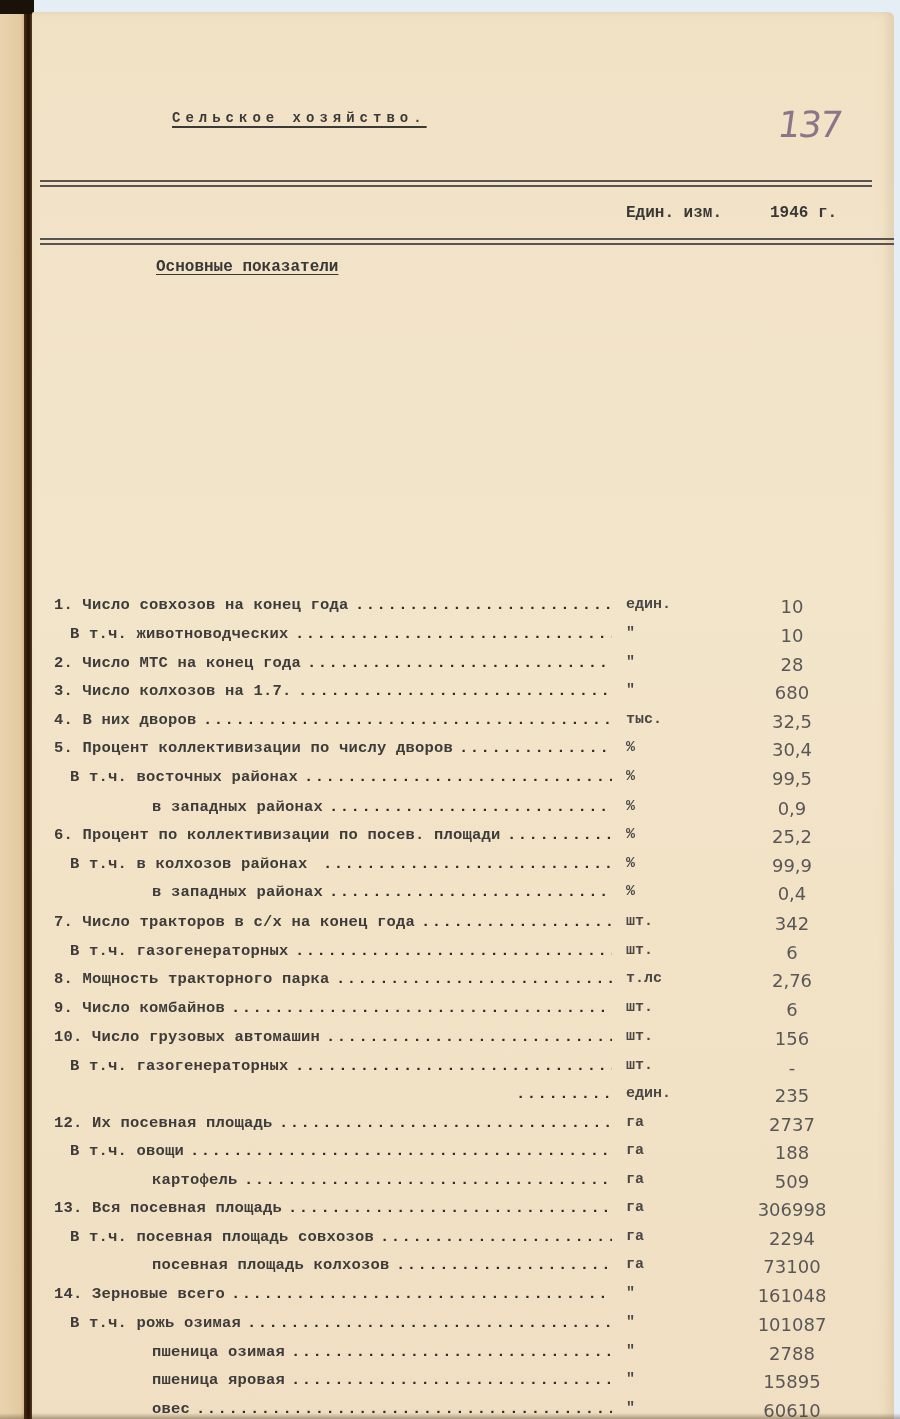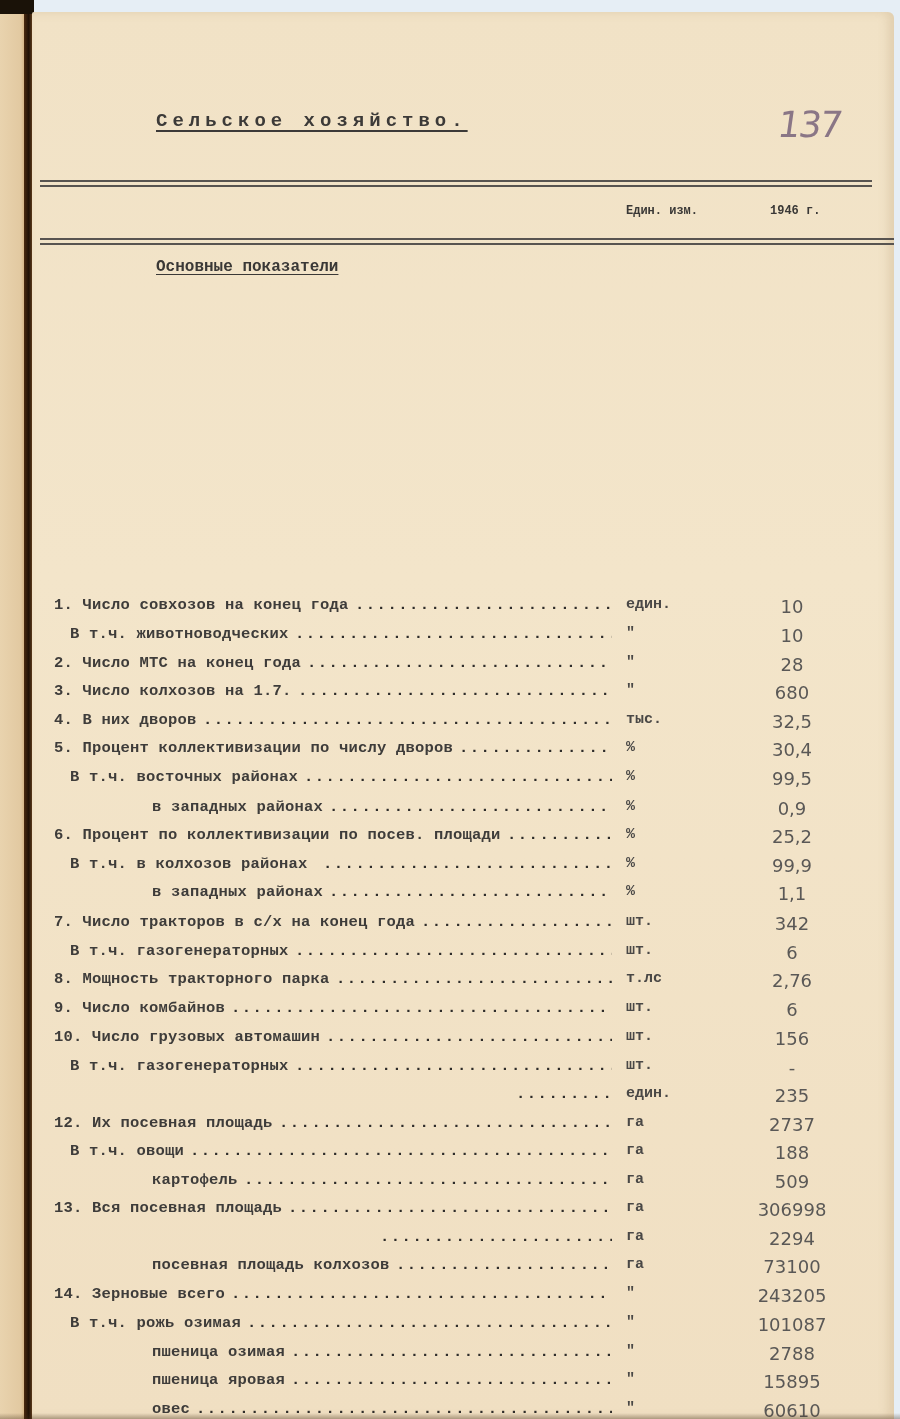--- a/index.html
+++ b/index.html
@@ -25,37 +25,37 @@
     position: absolute; left: 32px; top: 12px; width: 862px; height: 1407px;
     background: linear-gradient(180deg, #f1e2c6 0%, #f3e5ca 40%, #f0dfc2 100%);
     border-radius: 2px 6px 0 0;
     box-shadow: inset -6px 0 10px rgba(180,150,110,0.25);
   }
   .bottom-shadow {
     position: absolute; left: 0; bottom: 0; width: 900px; height: 6px;
     background: linear-gradient(180deg, transparent, rgba(60,40,20,0.35));
   }
   .title {
-    position: absolute; left: 156px; top: 110px;
-    font-size: 19px; letter-spacing: 5px; color: #3c3a38; font-weight: bold;
+    position: absolute; left: 172px; top: 110px;
+    font-size: 14px; letter-spacing: 5px; color: #3c3a38; font-weight: bold;
     text-decoration: underline; text-decoration-thickness: 2px; text-underline-offset: 4px;
   }
   .page-number {
     position: absolute; left: 778px; top: 104px;
     font-family: "DejaVu Sans", sans-serif; font-size: 36px; color: #8a7686;
     transform: skewX(-8deg); letter-spacing: -2px;
   }
   .rule {
     position: absolute; left: 40px; height: 3px;
     border-top: 2px solid #585450; border-bottom: 2px solid #585450;
   }
   .rule.r1 { top: 180px; width: 832px; }
   .rule.r2 { top: 238px; width: 854px; }
   .col-header {
-    position: absolute; top: 204px; font-size: 12px; color: #3a3836; font-weight: bold;
+    position: absolute; top: 204px; font-size: 16px; color: #3a3836; font-weight: bold;
   }
   .col-header.unit { left: 626px; }
   .col-header.year { left: 770px; }
   .section-heading {
     position: absolute; left: 156px; top: 258px;
     font-size: 16px; color: #3a3836; font-weight: bold;
     text-decoration: underline; text-underline-offset: 3px;
   }
   .rows { position: absolute; left: 0; top: 298px; width: 900px; }
   .row {
@@ -155,21 +155,21 @@
     <div class="row" style="top: 557px;">
       <span class="label" style="left: 70px;">В т.ч. в колхозов районах</span>
       <span class="dots" style="left: 323px; width: 289px;">........................................................................................................................</span>
       <span class="unit">%</span>
       <span class="value">99,9</span>
     </div>
     <div class="row" style="top: 585px;">
       <span class="label" style="left: 152px;">в западных районах</span>
       <span class="dots" style="left: 329px; width: 283px;">........................................................................................................................</span>
       <span class="unit">%</span>
-      <span class="value">1,1</span>
+      <span class="value">0,4</span>
     </div>
     <div class="row" style="top: 615px; padding-left: 18px;">
       <span class="label" style="left: 54px;">7. Число тракторов в с/х на конец года</span>
       <span class="dots" style="left: 421px; width: 191px;">........................................................................................................................</span>
       <span class="unit">шт.</span>
       <span class="value">342</span>
     </div>
     <div class="row" style="top: 644px;">
       <span class="label" style="left: 70px;">В т.ч. газогенераторных</span>
       <span class="dots" style="left: 295px; width: 317px;">........................................................................................................................</span>
@@ -223,35 +223,36 @@
       <span class="unit">га</span>
       <span class="value">509</span>
     </div>
     <div class="row" style="top: 901px;">
       <span class="label" style="left: 54px;">13. Вся посевная площадь</span>
       <span class="dots" style="left: 288px; width: 324px;">........................................................................................................................</span>
       <span class="unit">га</span>
       <span class="value">306998</span>
     </div>
     <div class="row" style="top: 930px;">
+      <span class="label" style="left: 70px;">В т.ч. посевная площадь совхозов</span>
       <span class="dots" style="left: 380px; width: 232px;">........................................................................................................................</span>
       <span class="unit">га</span>
       <span class="value">2294</span>
     </div>
     <div class="row" style="top: 958px;">
       <span class="label" style="left: 152px;">посевная площадь колхозов</span>
       <span class="dots" style="left: 396px; width: 216px;">........................................................................................................................</span>
       <span class="unit">га</span>
       <span class="value">73100</span>
     </div>
     <div class="row" style="top: 987px; text-decoration: underline;">
       <span class="label" style="left: 54px;">14. Зерновые всего</span>
       <span class="dots" style="left: 231px; width: 381px;">........................................................................................................................</span>
       <span class="unit">"</span>
-      <span class="value">243205</span>
+      <span class="value">161048</span>
     </div>
     <div class="row" style="top: 1016px;">
       <span class="label" style="left: 70px;">В т.ч. рожь озимая</span>
       <span class="dots" style="left: 247px; width: 365px;">........................................................................................................................</span>
       <span class="unit">"</span>
       <span class="value">101087</span>
     </div>
     <div class="row" style="top: 1045px;">
       <span class="label" style="left: 152px;">пшеница озимая</span>
       <span class="dots" style="left: 291px; width: 321px;">........................................................................................................................</span>

